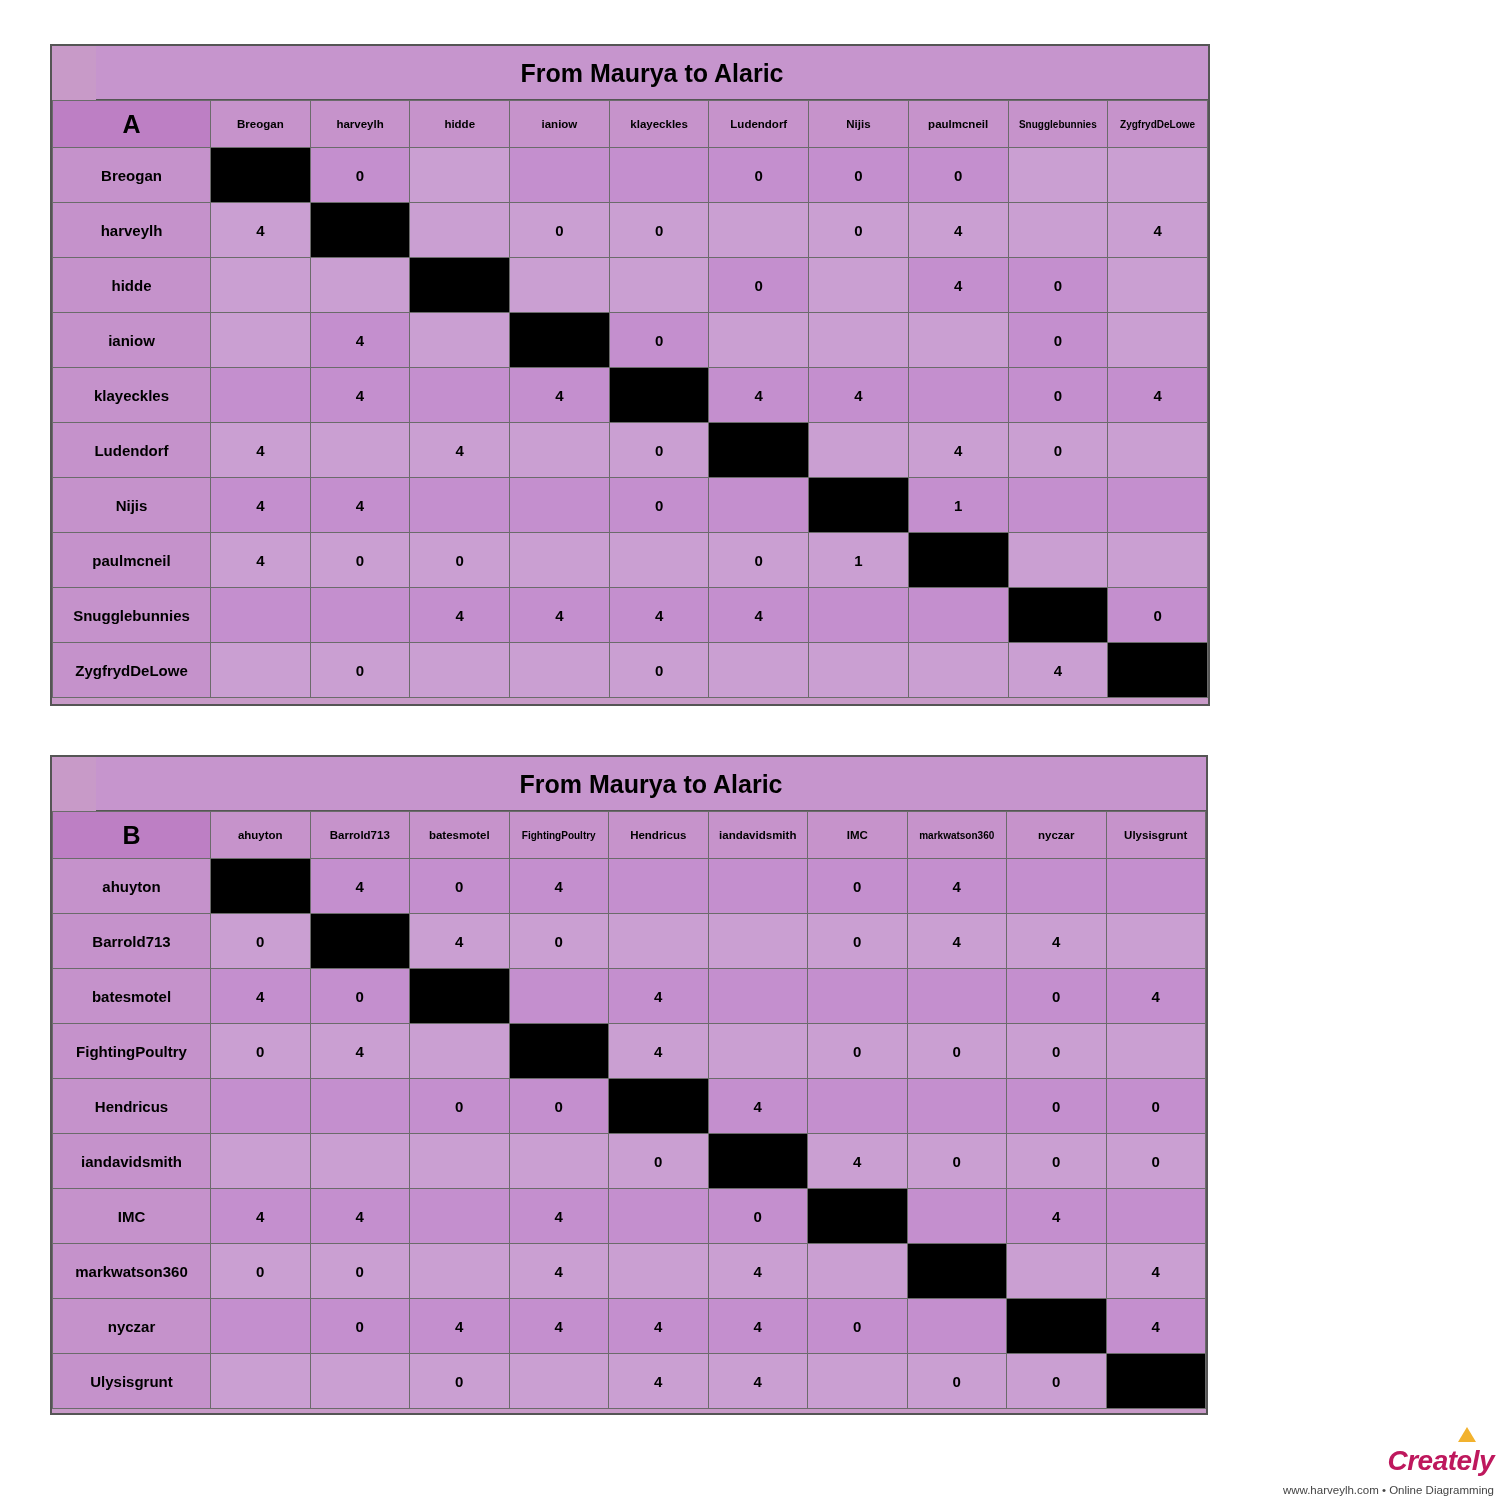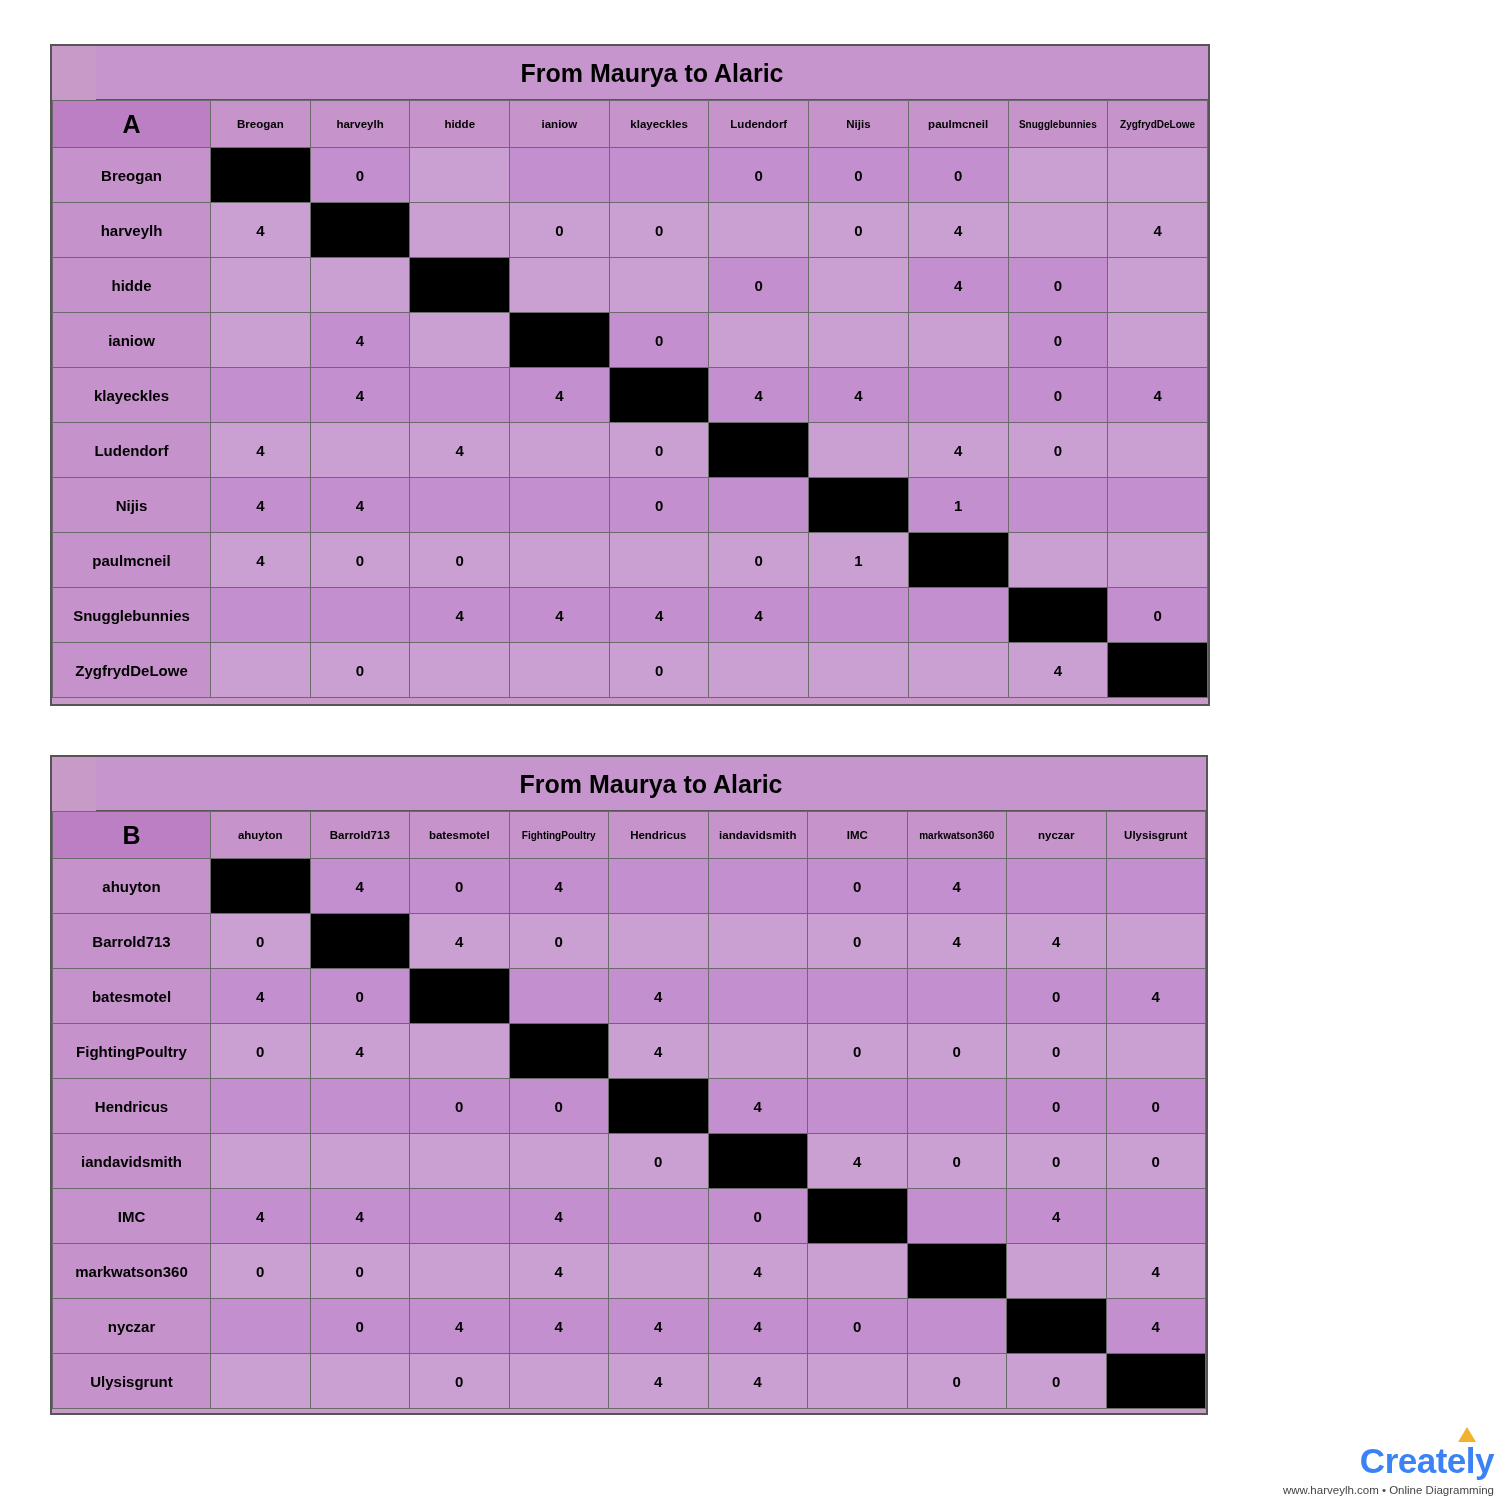--- a/index.html
+++ b/index.html
@@ -98,27 +98,28 @@
   }
   
   #watermark {
     position: absolute;
     right: 16px;
     bottom: 14px;
     text-align: right;
     width: 340px;
   }
   #wm-logo {
-    font-size: 35px;
-    font-weight: bold;
-    color: #3b82f6;
+    font-size: 28px;
+    font-weight: bold;
+    color: #be185d;
     line-height: 40px;
     letter-spacing: -0.5px;
     position: relative;
     display: inline-block;
+    font-style: italic;
   }
   #wm-bulb {
     position: absolute;
     top: -14px;
     right: 18px;
     width: 0;
     height: 0;
     border-left: 9px solid transparent;
     border-right: 9px solid transparent;
     border-bottom: 15px solid #f2b22e;

